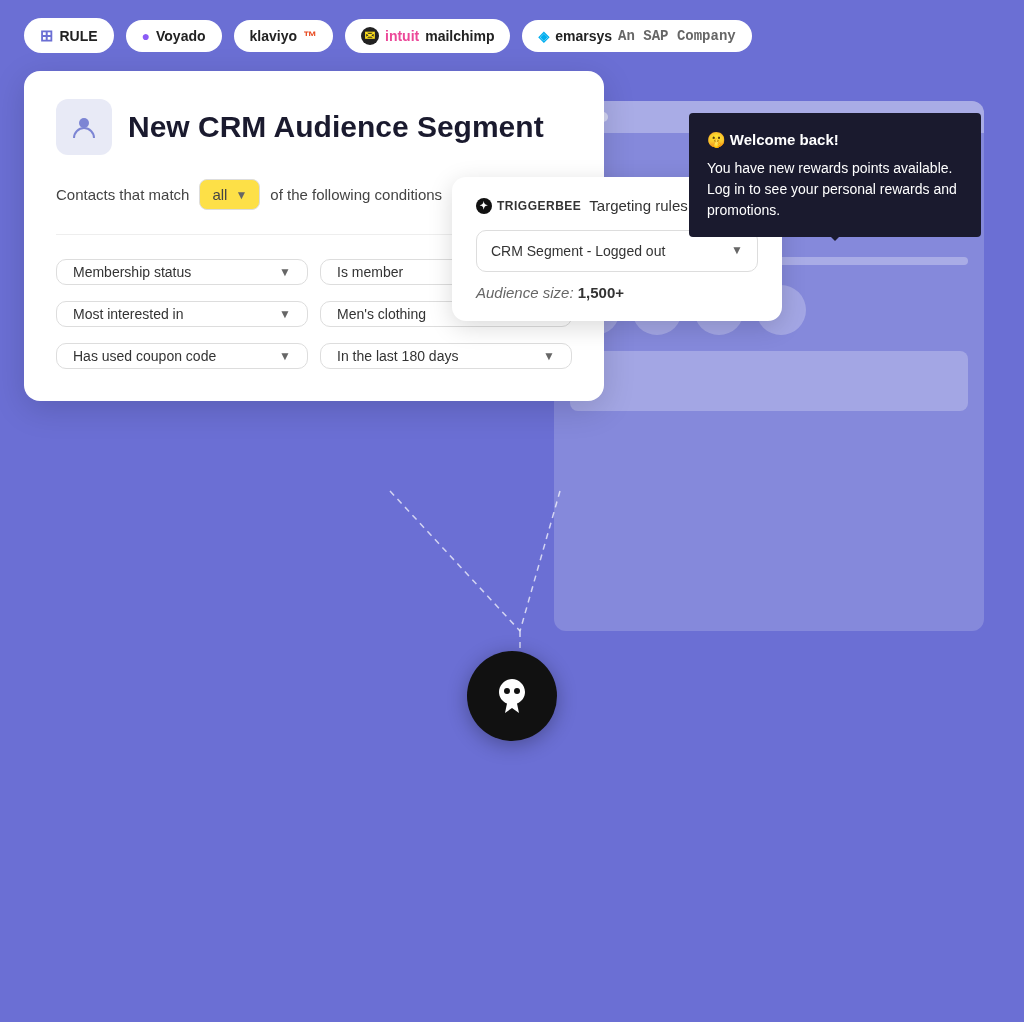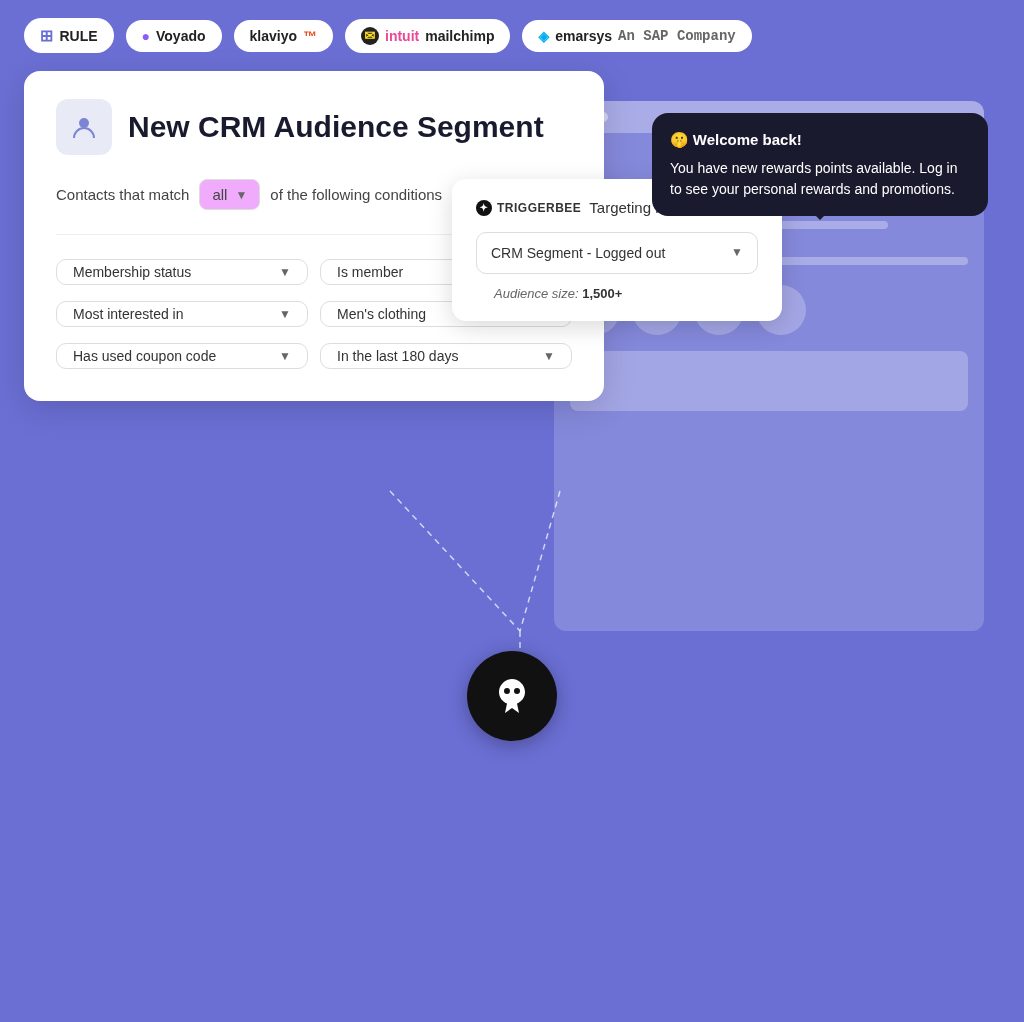--- a/index.html
+++ b/index.html
@@ -147,21 +147,21 @@
     }
     .match-dropdown {
       border: 1.5px solid #ddd;
       border-radius: 8px;
       padding: 6px 12px;
       display: flex;
       align-items: center;
       gap: 8px;
       cursor: pointer;
       font-size: 15px;
-      background: #f0abfc;
+      background: #fde047;
     }
 
     .divider {
       height: 1px;
       background: #eee;
       margin-bottom: 24px;
     }
 
     .conditions-grid {
       display: flex;
@@ -187,26 +187,26 @@
     }
     .chevron {
       color: #666;
       font-size: 12px;
     }
 
     
     .welcome-tooltip {
       position: absolute;
       top: 42px;
-      right: 36px;
+      right: 43px;
       background: #1a1a2e;
       color: white;
-      border-radius: 16px;
+      border-radius: 4px;
       padding: 16px 18px;
-      width: 336px;
+      width: 292px;
       z-index: 20;
       font-size: 14px;
       line-height: 1.5;
     }
     .welcome-tooltip::after {
       content: '';
       position: absolute;
       bottom: -10px;
       left: 50%;
       transform: translateX(-50%);
@@ -274,24 +274,23 @@
       padding: 12px 14px;
       display: flex;
       align-items: flex-start;
       justify-content: space-between;
       cursor: pointer;
       font-size: 14px;
       color: #333;
       margin-bottom: 12px;
     }
     .audience-text {
-      font-size: 13px;
+      font-size: 15px;
       color: #666;
       font-style: italic;
-      margin-left: 18px;
     }
     .audience-text strong {
       font-style: normal;
       font-weight: 700;
       color: #333;
     }
 
     
     .connector-svg {
       position: absolute;

